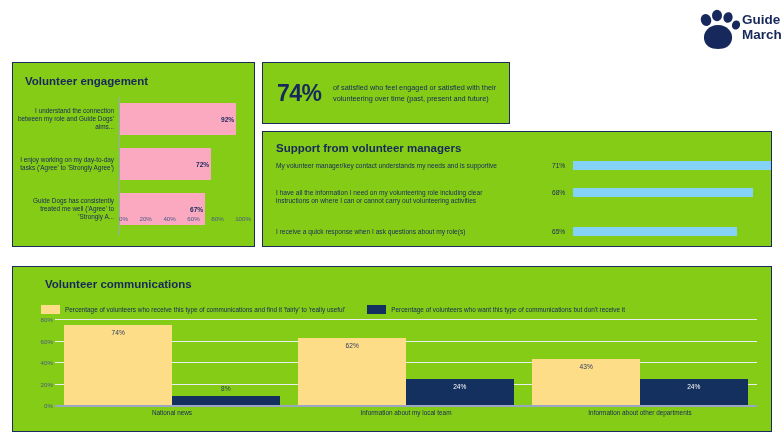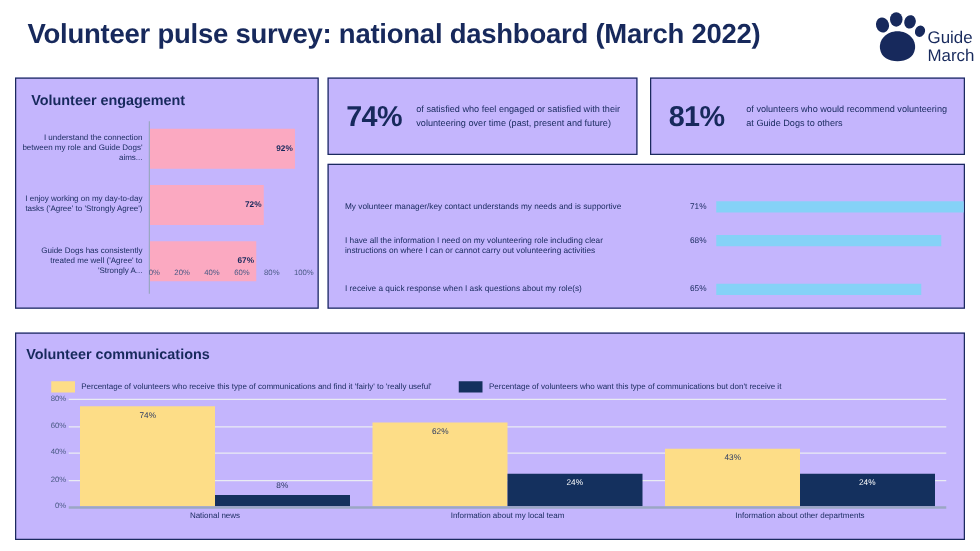--- a/index.html
+++ b/index.html
@@ -16,27 +16,27 @@
   
   .header { position:absolute; left:0; top:0; width:784px; height:58px; }
   .title {
     position:absolute; left:22px; top:14px;
     font-size:22px; font-weight:bold; color:#17295c;
     letter-spacing:-0.2px; white-space:nowrap;
   }
   .logo { position:absolute; right:8px; top:9px; width:78px; height:42px; }
   .logo svg { display:block; }
   .logo-text {
-    position:absolute; left:44px; top:13px;
-    font-size:13.5px; font-weight:normal; line-height:15px; color:#17295c;
+    position:absolute; left:44px; top:3px;
+    font-size:13.5px; font-weight:bold; line-height:15px; color:#17295c;
   }
 
   
   .panel {
-    position:absolute; background:#c4b5fd;
+    position:absolute; background:#84cc16;
     border:1.6px solid #1b2a5e;
   }
 
   .panel-title { font-size:11.5px; font-weight:bold; color:#17295c; }
 
   
   #p-engagement { left:12px; top:62px; width:243px; height:185px; }
   #p-engagement .panel-title { position:absolute; left:12px; top:12px; font-size:11.5px; }
 
   .eng-chart { position:absolute; left:4px; top:36px; width:235px; height:145px; }
@@ -85,21 +85,21 @@
   }
   .sup-val {
     position:absolute; left:276px; top:0;
     font-size:6.6px; color:#17295c;
   }
   .sup-track { position:absolute; left:297px; top:-1px; width:198px; height:9px; }
   .sup-bar { height:9px; background:#85d2f7; }
 
   
   #p-comms { left:12px; top:266px; width:760px; height:166px; }
-  #p-comms .panel-title { position:absolute; left:8px; top:11px; font-size:11.5px; }
+  #p-comms .panel-title { position:absolute; left:32px; top:11px; font-size:11.5px; }
 
   .legend { position:absolute; left:28px; top:38px; display:flex; align-items:center; }
   .legend-item { display:flex; align-items:center; margin-right:22px; }
   .legend-swatch { width:19px; height:9px; margin-right:5px; }
   .legend-text { font-size:6.4px; color:#17295c; white-space:nowrap; }
 
   .comms-plot { position:absolute; left:16px; top:52px; width:728px; height:108px; }
   .comms-ylabels { position:absolute; left:0; top:0; width:26px; height:86px; }
   .comms-ylabels span {
     position:absolute; right:2px; font-size:6.2px; color:#4a5a85;
@@ -126,21 +126,20 @@
     position:absolute; left:0; right:0; top:90px; text-align:center;
     font-size:6.4px; color:#17295c;
   }
 </style>
 </head>
 <body>
 
 <div class="page">
 
   <div class="header">
-    <div class="title">Volunteer pulse survey: national dashboard (March 2022)</div>
     <div class="logo">
       <svg width="44" height="42" viewBox="0 0 44 42">
         <ellipse cx="8" cy="11" rx="5.2" ry="6" fill="#17295c" transform="rotate(-18 8 11)"></ellipse>
         <ellipse cx="19" cy="6.5" rx="5" ry="5.8" fill="#17295c"></ellipse>
         <ellipse cx="30" cy="8.5" rx="4.6" ry="5.4" fill="#17295c" transform="rotate(15 30 8.5)"></ellipse>
         <ellipse cx="38" cy="16" rx="4" ry="4.6" fill="#17295c" transform="rotate(25 38 16)"></ellipse>
         <path d="M20 16 C29 16 35 23 34 30 C33 37 27 40 20 40 C13 40 7 37 6 30 C5 23 11 16 20 16 Z" fill="#17295c"></path>
       </svg>
       <div class="logo-text">
         <div>Guide</div>
@@ -187,26 +186,23 @@
       <span>80%</span>
       <span>100%</span>
     </div>
   </div>
 
   <div class="panel" id="p-stat1">
     <div class="stat-num">74%</div>
     <div class="stat-text">of satisfied who feel engaged or satisfied with their volunteering over time (past, present and future)</div>
   </div>
 
-  <div class="panel" id="p-stat2">
-    <div class="stat-num">81%</div>
-    <div class="stat-text">of volunteers who would recommend volunteering at Guide Dogs to others</div>
-  </div>
 
   <div class="panel" id="p-support">
+    <div class="panel-title">Support from volunteer managers</div>
     <div class="sup-list">
 
       <div class="sup-row">
         <div class="sup-label">My volunteer manager/key contact understands my needs and is supportive</div>
         <div class="sup-val">71%</div>
         <div class="sup-track">
           <div class="sup-bar" style="width:198px"></div>
         </div>
       </div>
 

